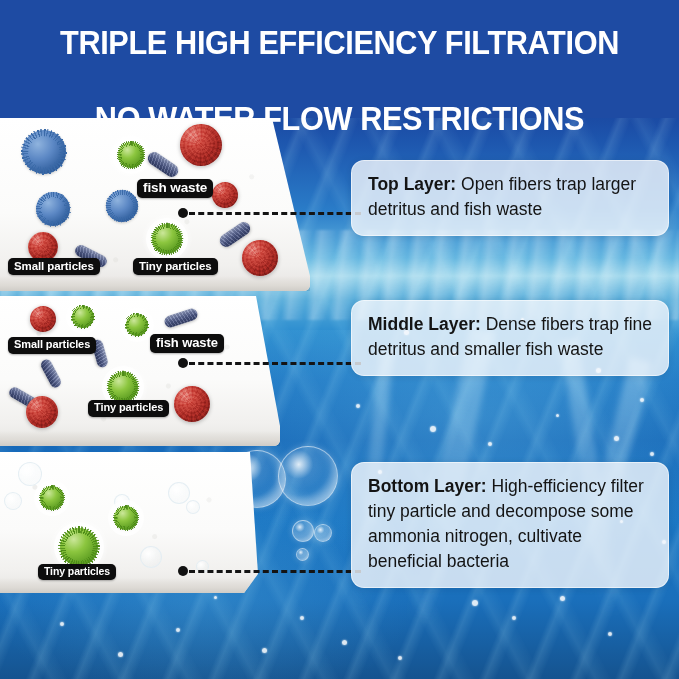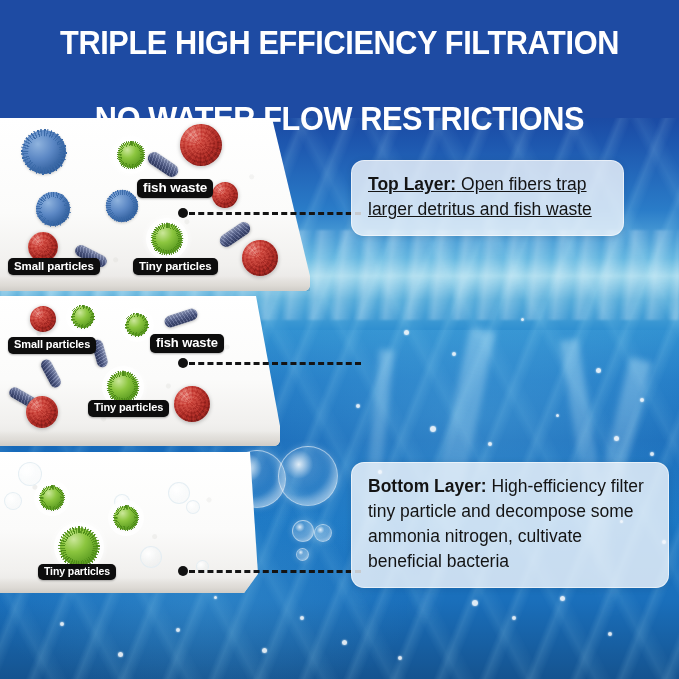--- a/index.html
+++ b/index.html
@@ -462,24 +462,28 @@
   </div>
   <div class="conn" style="left:178px; top:358px; width:180px;">
     <div class="dot"></div>
     <div class="dash" style="width:172px;"></div>
   </div>
   <div class="conn" style="left:178px; top:566px; width:180px;">
     <div class="dot"></div>
     <div class="dash" style="width:172px;"></div>
   </div>
 
-  <div class="callout" style="left:351px; top:160px; width:273px; height:76px;text-decoration:underline;">
+  <div class="callout" style="left:351px; top:160px; width:318px; height:76px;">
     <b>Top Layer:</b>
     <span>Open fibers trap larger detritus and fish waste</span>
   </div>
 
+  <div class="callout" style="left:351px; top:300px; width:318px; height:76px;">
+    <b>Middle Layer:</b>
+    <span>Dense fibers trap fine detritus and smaller fish waste</span>
+  </div>
 
   <div class="callout" style="left:351px; top:462px; width:318px; height:126px;">
     <b>Bottom Layer:</b>
     <span>High-efficiency filter tiny particle and decompose some ammonia nitrogen, cultivate beneficial bacteria</span>
   </div>
 
 </div>
 
 </body></html>

